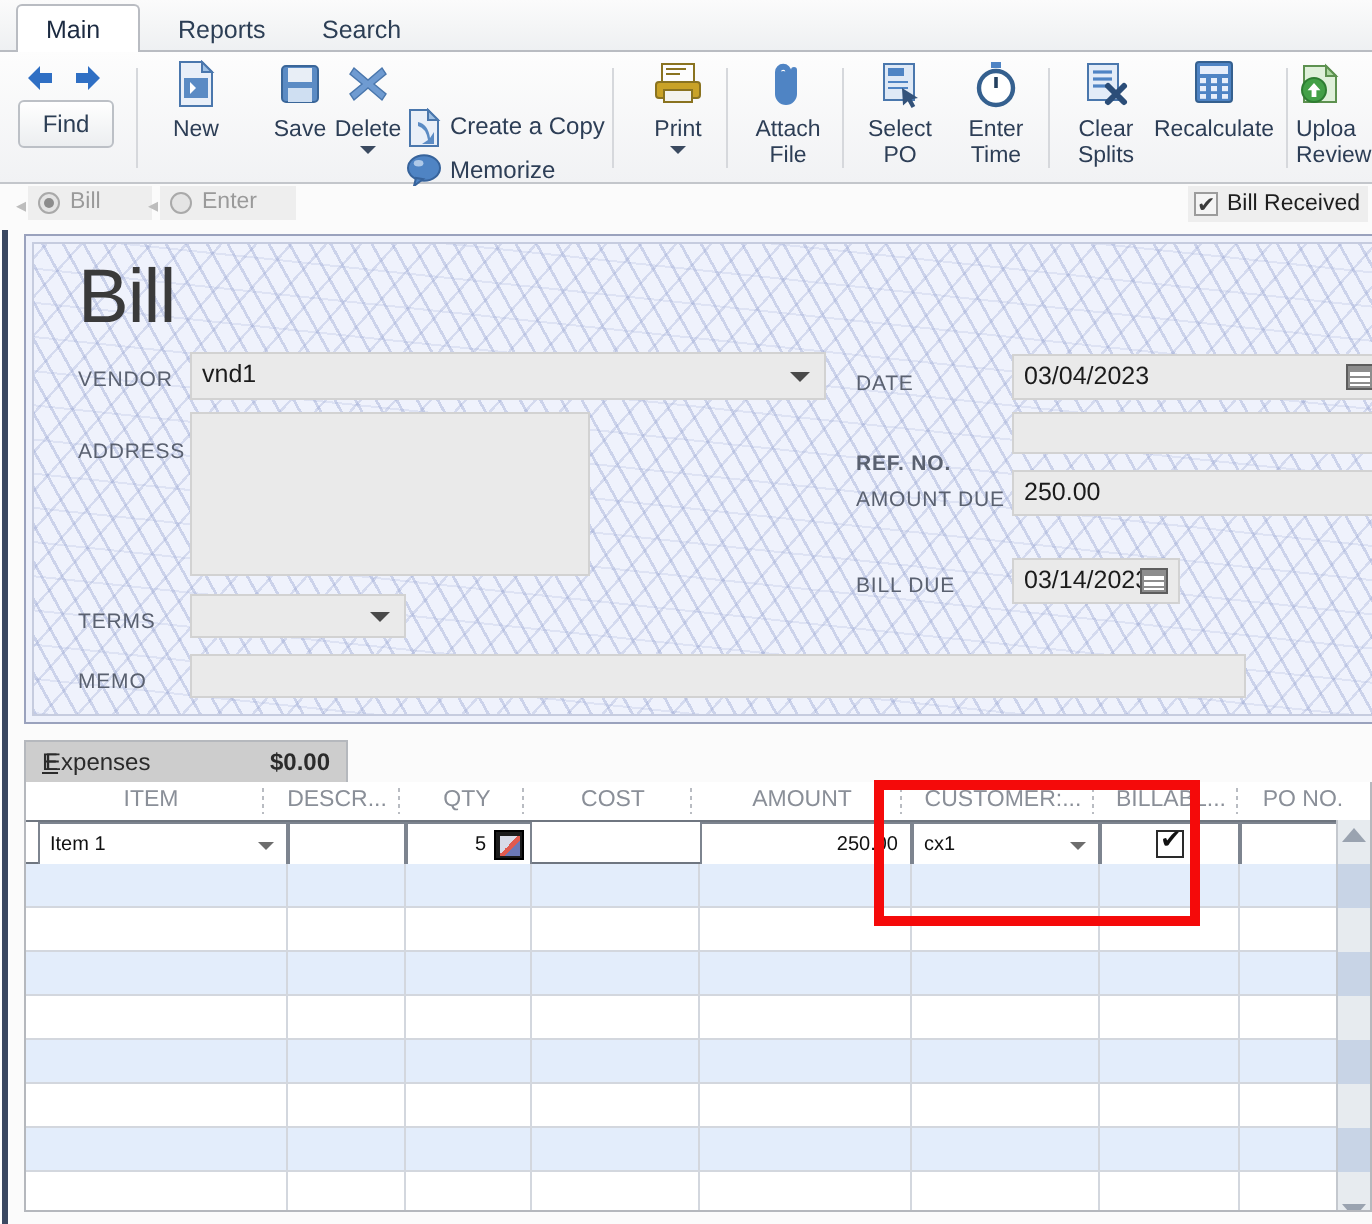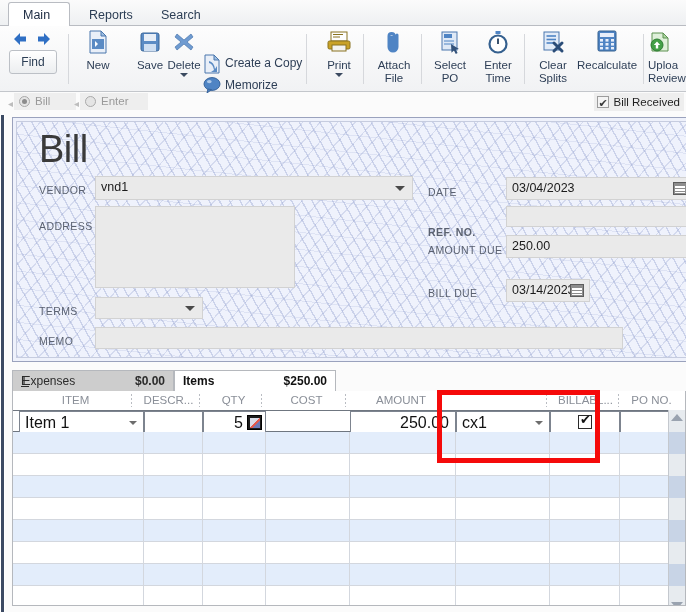--- a/index.html
+++ b/index.html
@@ -171,21 +171,21 @@
     border-right: 1px solid #d3d7de;
   }
   .row-first { background: #ffffff; border: 1px solid #6f7680; border-width: 1px 0; }
   .rowalt { background: #e3edfb; }
   .rowwhite { background: #ffffff; }
   .rowline { border-bottom: 1px solid #d3d7de; }
 
   .cellbox {
     position: absolute; top: 0; height: 22px; border: 1px solid #7d848f; background: #ffffff;
   }
-  .cellbox .txt { position: absolute; left: 5px; top: 1px; font-size: 16px; line-height: 19px; color: #111; }
+  .cellbox .txt { position: absolute; left: 5px; top: 1px; font-size: 10px; line-height: 19px; color: #111; }
   .cellbox .txt.r { left: auto; right: 6px; }
   .cellbox .dd {
     position: absolute; right: 6px; top: 9px; width: 0; height: 0;
     border-left: 4px solid transparent; border-right: 4px solid transparent; border-top: 4px solid #6d6d6d;
   }
   .cellbox .gcheck {
     position: absolute; left: 50%; margin-left: -7px; top: 3px; width: 14px; height: 14px;
     border: 1px solid #2a2a2a; background: #ffffff;
   }
   .cellbox .gcheck::after {
@@ -494,34 +494,31 @@
         <span class="calicon" style="right:5px;top:4px;"></span>
       </div>
     </div>
   </div>
 
   <div class="sheettabs">
     <div class="stab inactive" style="left:0;width:162px;">
       <span class="nm"><span class="u">E</span><span style="margin-left:-6.5px">Expenses</span></span>
       <span class="amt">$0.00</span>
     </div>
-    <div class="stab active" style="left:162px;width:162px;">
-      <span class="nm"><span>Items</span></span>
-      <span class="amt">$250.00</span>
-    </div>
   </div>
 
   <div class="grid">
 
     <div class="ghead">
       <div class="hc nodiv" style="left:0;width:118px;">ITEM</div>
       <div class="hc" style="left:118px;width:68px;">DESCR...</div>
       <div class="hc" style="left:186px;width:62px;">QTY</div>
       <div class="hc" style="left:248px;width:84px;">COST</div>
       <div class="hc" style="left:332px;width:105px;">AMOUNT</div>
+      <div class="hc" style="left:437px;width:96px;">CUSTOMER:...</div>
       <div class="hc" style="left:533px;width:72px;">BILLABL...</div>
       <div class="hc" style="left:605px;width:60px;">PO NO.</div>
     </div>
 
     <div class="grow row-first" style="top:19px;">
       <div class="cellbox" style="left:6px;width:125px;">
         <span class="txt">Item 1</span>
         <span class="dd"></span>
       </div>
       <div class="cellbox" style="left:131px;width:59px;">

